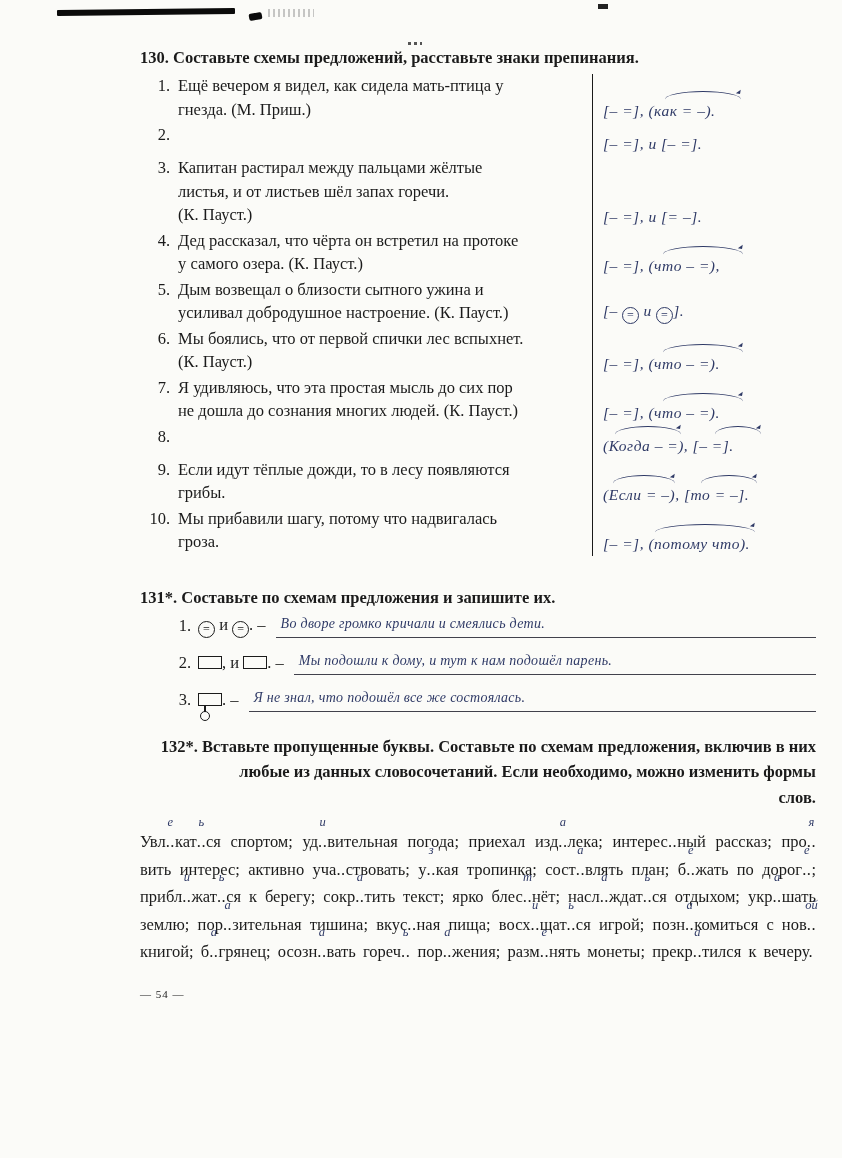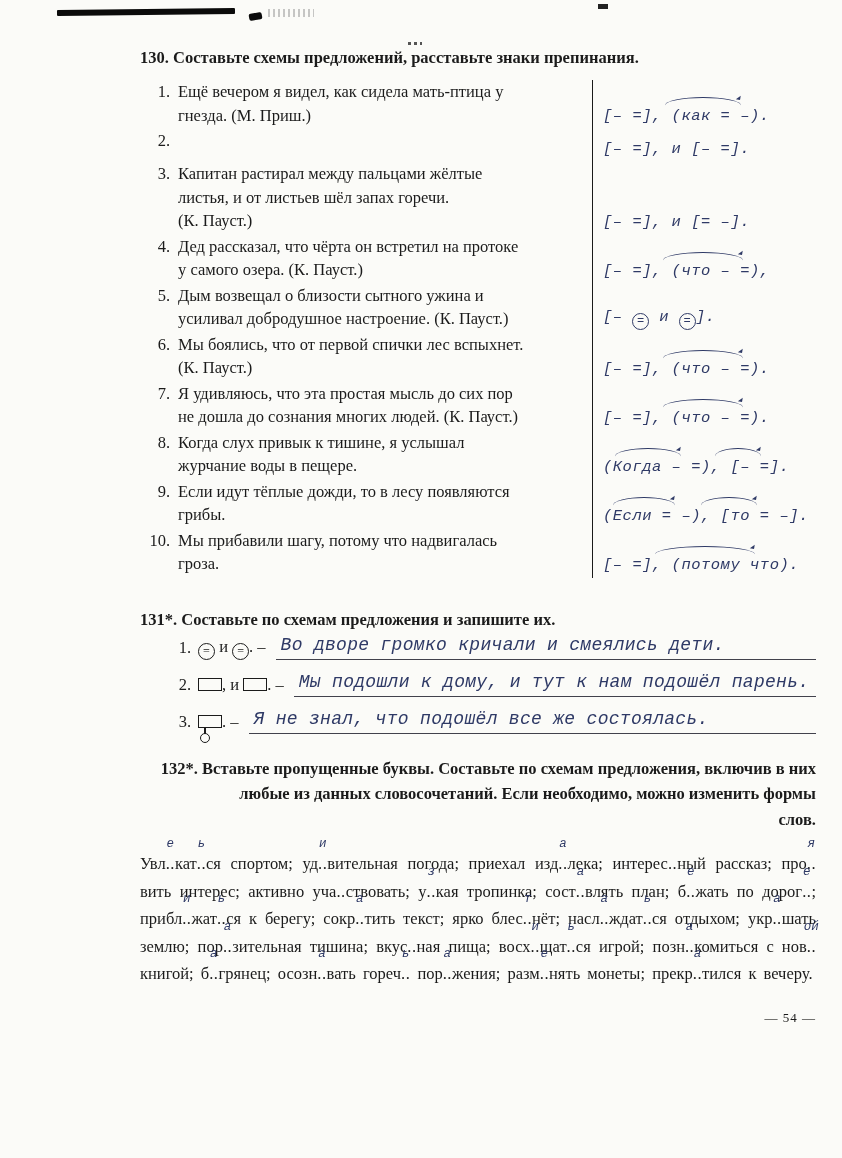--- a/index.html
+++ b/index.html
@@ -2,56 +2,56 @@
 <html><head>
 <meta charset="utf-8">
 <style>
   *{box-sizing:border-box;}
   html,body{margin:0;padding:0;}
   body{background:#d9d9d6;font-family:"Liberation Serif","DejaVu Serif",serif;}
   .page{position:relative;width:842px;height:1158px;margin:0 auto;background:#fbfbf8;color:#1b1b1b;overflow:hidden;--ink:#2f3a66;}
   .content{position:absolute;left:140px;top:46px;width:676px;}
 
   .ex-title{font-weight:bold;font-size:16.5px;line-height:24px;}
-  .t130{margin-bottom:10px;}
+  .t130{margin-bottom:4px;}
   .t131{margin-top:30px;margin-bottom:0;}
   .t132{margin-top:22px;padding-left:58px;text-indent:-58px;line-height:25.5px;text-align:right;}
 
   
   .row130{display:flex;}
   .sentence{flex:0 0 452px;display:flex;font-size:16.5px;line-height:23.5px;padding-bottom:2px;}
   .num{flex:0 0 38px;text-align:right;padding-right:8px;}
   .stext{flex:1;}
   .scheme{flex:1;border-left:1.7px solid #1a1a1a;padding:0 0 3px 10px;display:flex;align-items:flex-end;}
-  .hw{font-family:Liberation Mono, monospace;font-style:italic;color:var(--ink);}
+  .hw{font-family:Liberation Serif, serif;font-style:italic;color:var(--ink);}
   .schemeline{position:relative;display:inline-block;white-space:nowrap;font-size:15.5px;letter-spacing:.5px;padding-top:11px;line-height:19px;}
   .arc{position:absolute;top:1px;height:10px;border-top:1.8px solid var(--ink);border-radius:60% 60% 0 0/100% 100% 0 0;}
   .arc::before{content:'';position:absolute;right:-2px;top:-1px;width:0;height:0;border:3.5px solid transparent;border-top-color:var(--ink);transform:rotate(-35deg);}
 
   
   .ceq{display:inline-block;width:17px;height:17px;line-height:14px;border:1.6px solid currentColor;border-radius:50%;text-align:center;font-size:12px;font-style:normal;vertical-align:-3px;}
   .sbox{display:inline-block;width:24px;height:13px;border:1.7px solid currentColor;vertical-align:-1px;position:relative;}
   .sbox.sub::before{content:'';position:absolute;left:5px;bottom:-7px;width:1.6px;height:7px;background:currentColor;}
   .sbox.sub::after{content:'';position:absolute;left:1px;bottom:-16px;width:8px;height:8px;border:1.6px solid currentColor;border-radius:50%;}
 
   
   .row131{display:flex;align-items:flex-end;margin-bottom:9px;font-size:16.5px;line-height:25px;}
   .row131.last{margin-bottom:20px;}
   .num131{flex:0 0 58px;text-align:right;padding-right:7px;}
   .sym131{white-space:nowrap;padding-right:10px;}
   .ans131{flex:1;border-bottom:1.3px solid #42424c;padding:0 2px 1px 5px;min-height:23px;}
-  .ans131 .hw{font-size:18px;letter-spacing:.3px;}
+  .ans131 .hw{font-size:14px;letter-spacing:.3px;}
 
   
   .para132{margin-top:18px;font-size:16.5px;line-height:27.5px;text-align:justify;word-spacing:3px;}
   .gap{position:relative;display:inline-block;}
   .dots{letter-spacing:.5px;}
   .hwletter{position:absolute;left:50%;top:-12px;transform:translateX(-50%);font-size:12.5px;line-height:12px;white-space:nowrap;}
 
-  .footer{margin-top:22px;text-align:right;font-size:13px;letter-spacing:1px;}
+  .footer{margin-top:22px;text-align:left;font-size:11px;letter-spacing:1px;}
 
   
   .art{position:absolute;background:#0b0b0b;}
   .art-bar{left:57px;top:9px;width:178px;height:6px;border-radius:1px;transform:rotate(-.6deg);}
   .art-m1{left:249px;top:13px;width:13px;height:7px;border-radius:2px;transform:rotate(-10deg);}
   .art-m2{left:268px;top:9px;width:46px;height:8px;background:repeating-linear-gradient(90deg,#9a9a9a 0 2px,transparent 2px 5px);opacity:.55;}
   .art-m3{left:598px;top:4px;width:10px;height:5px;background:#222;}
   .art-m4{left:408px;top:42px;width:14px;height:3px;background:repeating-linear-gradient(90deg,#555 0 3px,transparent 3px 6px);}
 </style>
 </head>
@@ -125,21 +125,20 @@
             <span class="num">7.</span>
             <span class="stext">Я удивляюсь, что эта простая мысль до сих пор<br>не дошла до сознания многих людей. (К. Пауст.)</span>
           </div>
           <div class="scheme">
             <span class="schemeline hw">[– =], (что – =).<span class="arc" style="left: 60px; width: 80px;"></span></span>
           </div>
         </div>
         <div class="row130">
           <div class="sentence">
             <span class="num">8.</span>
-            <span class="stext">Когда слух привык к тишине, я услышал<br>журчание воды в пещере.</span>
           </div>
           <div class="scheme">
             <span class="schemeline hw">(Когда – =), [– =].<span class="arc" style="left: 12px; width: 66px;"></span><span class="arc" style="left: 112px; width: 46px;"></span></span>
           </div>
         </div>
         <div class="row130">
           <div class="sentence">
             <span class="num">9.</span>
             <span class="stext">Если идут тёплые дожди, то в лесу появляются<br>грибы.</span>
           </div>

